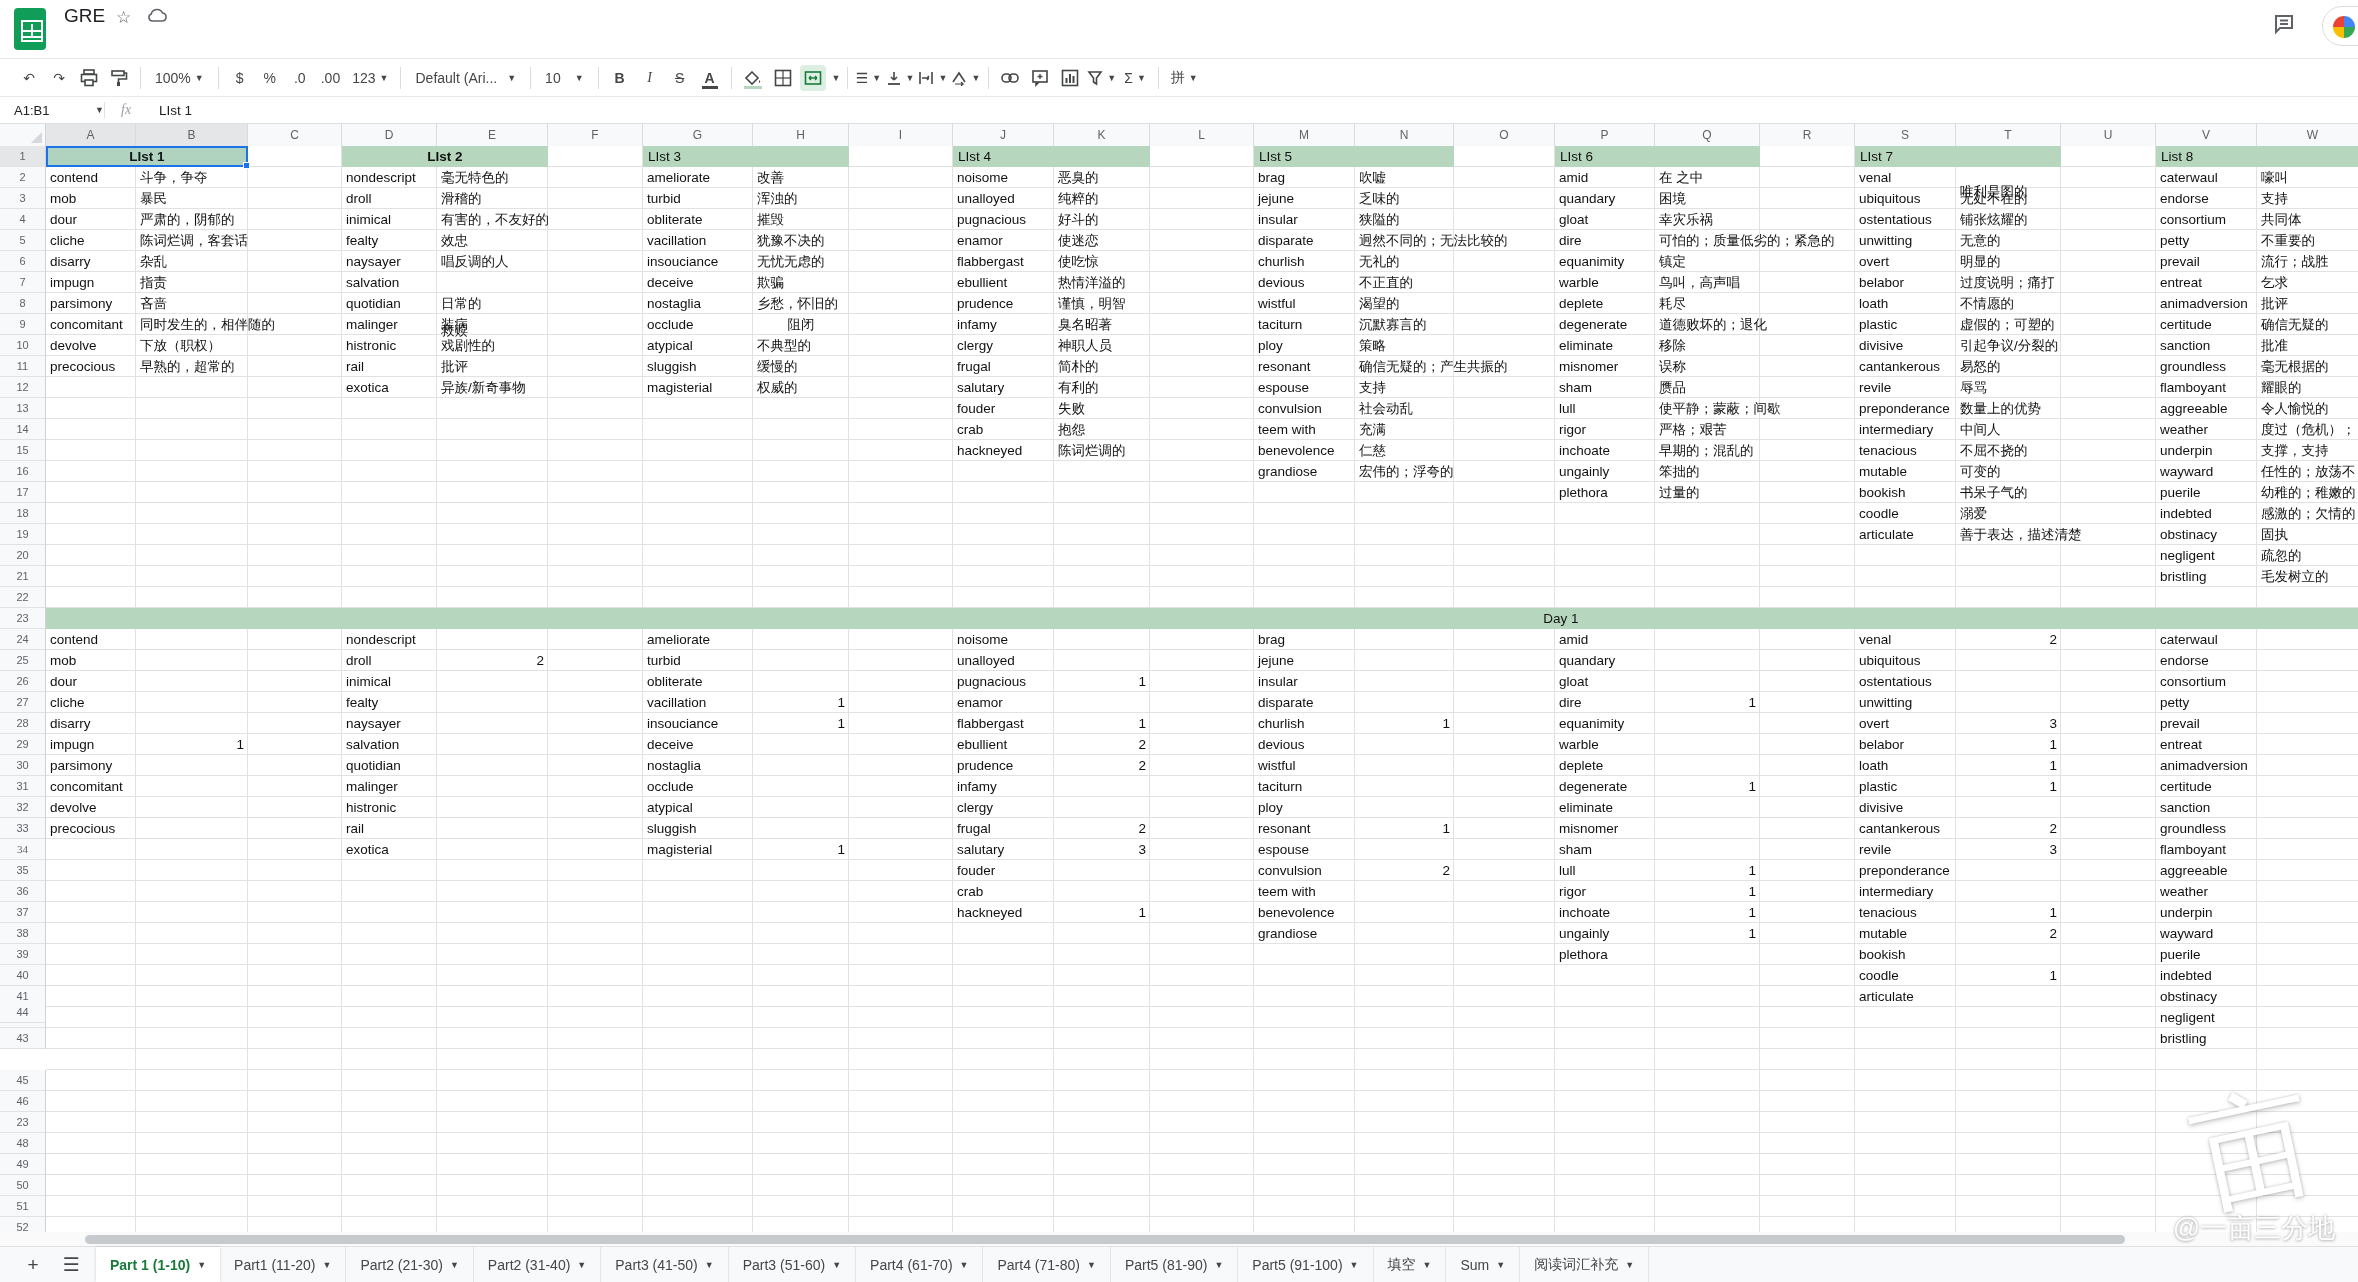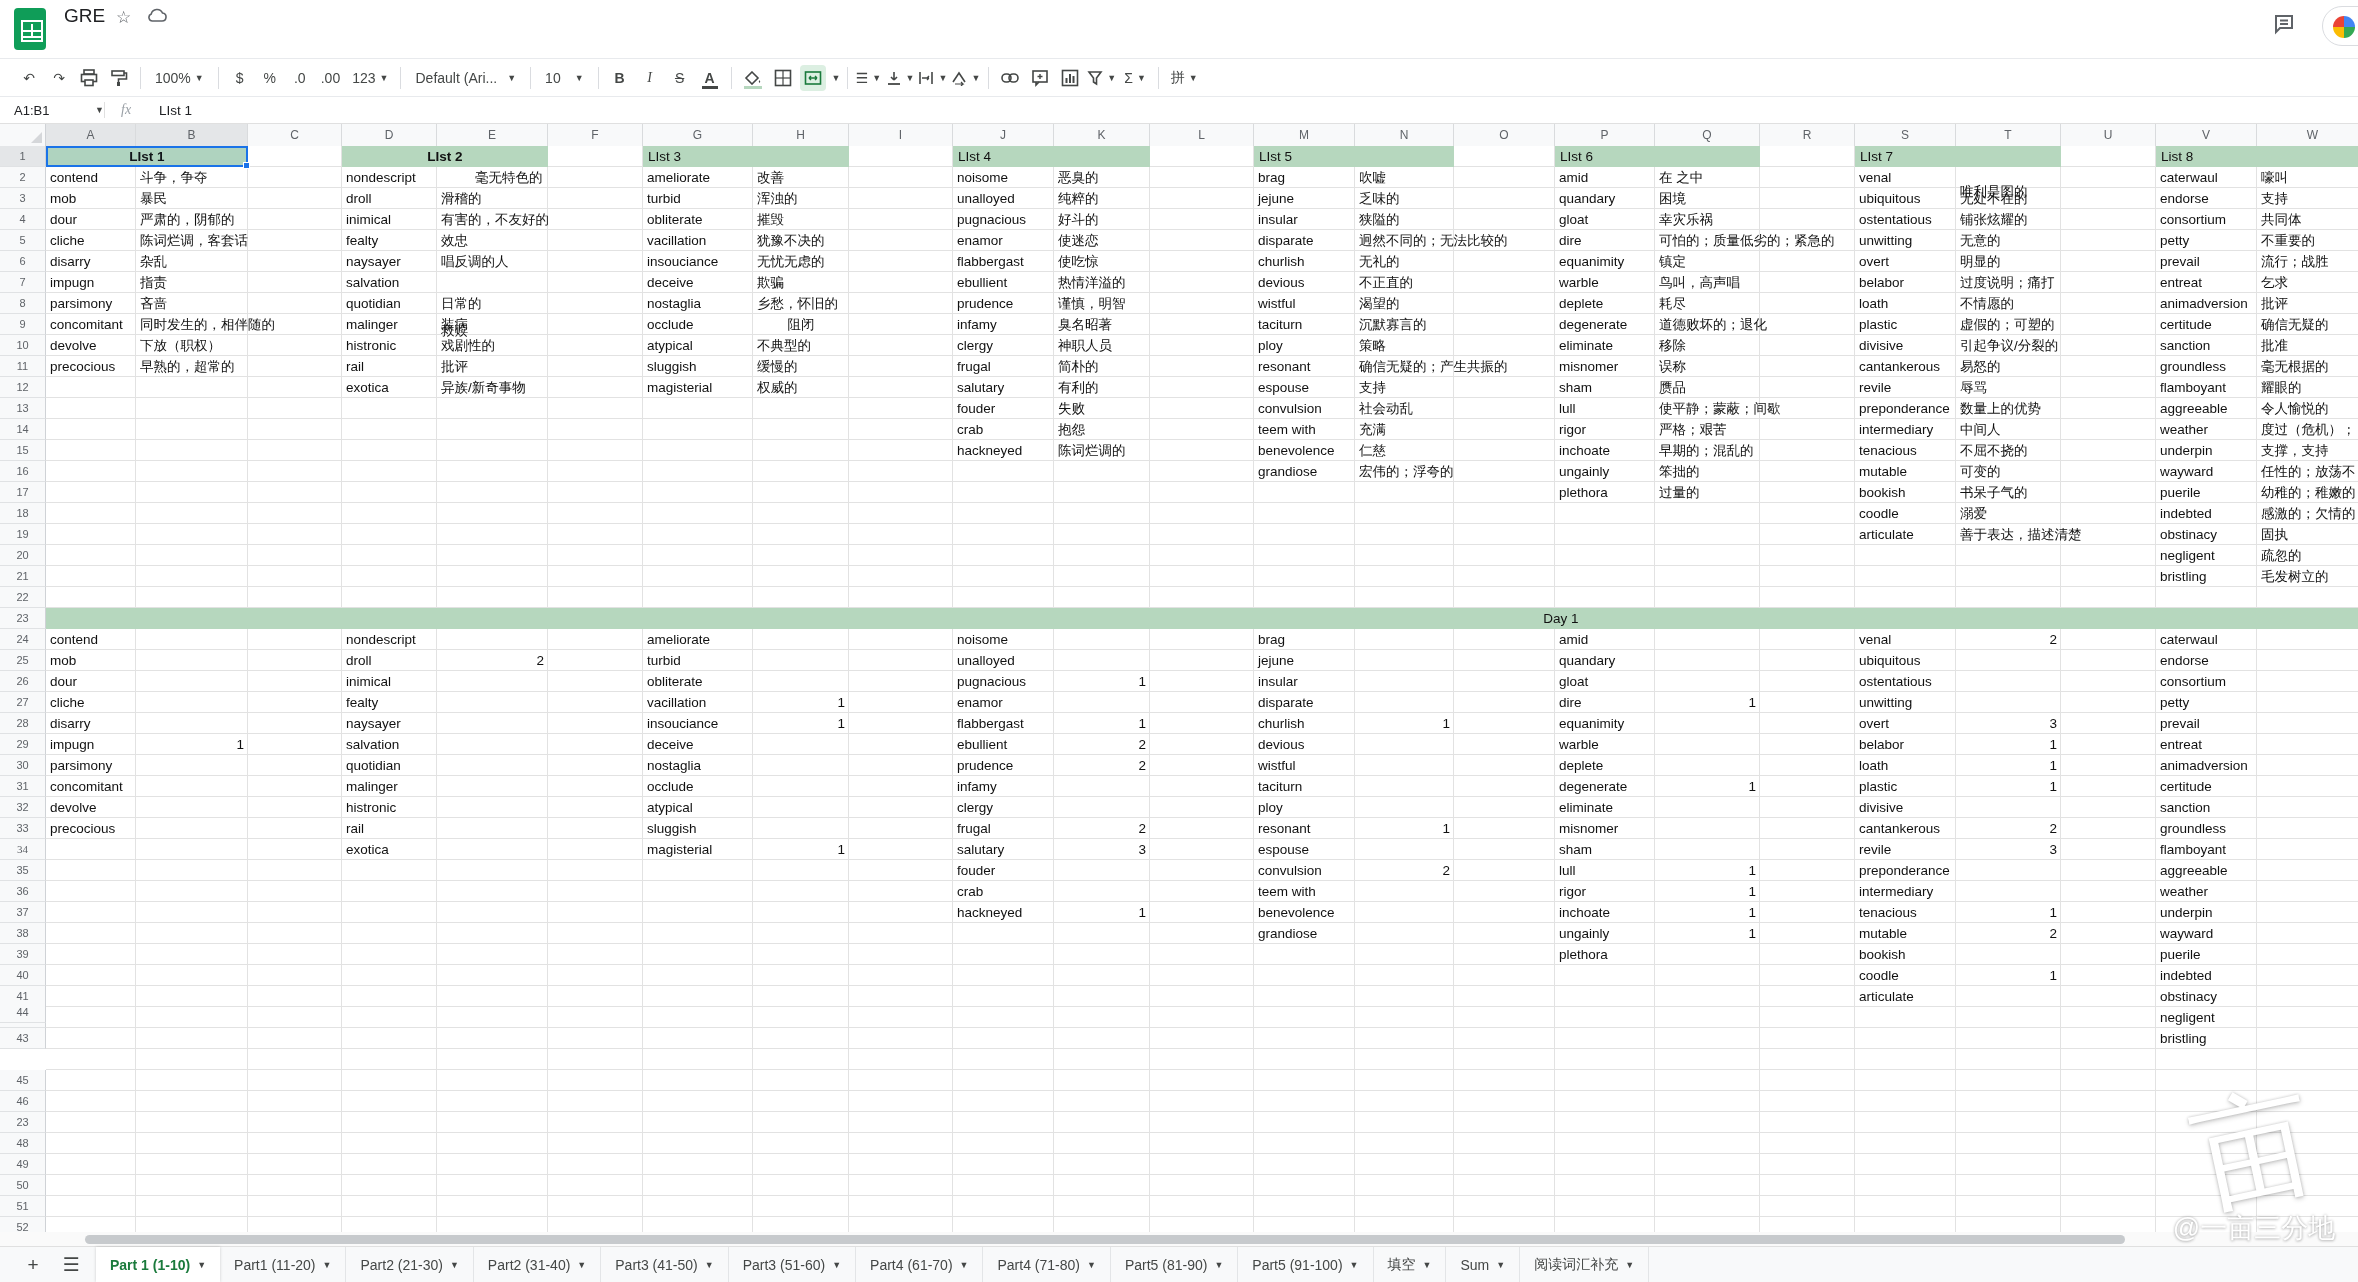--- a/index.html
+++ b/index.html
@@ -430,21 +430,21 @@
       <div class="cell" style="top: 147px; left: 46px; width: 90px;">parsimony</div>
       <div class="cell" style="top: 147px; left: 136px; min-width: 112px;">吝啬</div>
       <div class="cell" style="top: 168px; left: 46px; width: 90px;">concomitant</div>
       <div class="cell" style="top: 168px; left: 136px; min-width: 112px;">同时发生的，相伴随的</div>
       <div class="cell" style="top: 189px; left: 46px; width: 90px;">devolve</div>
       <div class="cell" style="top: 189px; left: 136px; min-width: 112px;">下放（职权）</div>
       <div class="cell" style="top: 210px; left: 46px; width: 90px;">precocious</div>
       <div class="cell" style="top: 210px; left: 136px; min-width: 112px;">早熟的，超常的</div>
       <div class="listhead center" style="top: 0px; left: 342px; width: 206px;">LIst 2</div>
       <div class="cell" style="top: 21px; left: 342px; width: 95px;">nondescript</div>
-      <div class="cell" style="top: 21px; left: 437px; min-width: 111px; margin-left: 34px;">毫无特色的</div>
+      <div class="cell" style="top: 21px; left: 437px; min-width: 111px;">毫无特色的</div>
       <div class="cell" style="top: 42px; left: 342px; width: 95px;">droll</div>
       <div class="cell" style="top: 42px; left: 437px; min-width: 111px;">滑稽的</div>
       <div class="cell" style="top: 63px; left: 342px; width: 95px;">inimical</div>
       <div class="cell" style="top: 63px; left: 437px; min-width: 111px;">有害的，不友好的</div>
       <div class="cell" style="top: 84px; left: 342px; width: 95px;">fealty</div>
       <div class="cell" style="top: 84px; left: 437px; min-width: 111px;">效忠</div>
       <div class="cell" style="top: 105px; left: 342px; width: 95px;">naysayer</div>
       <div class="cell" style="top: 105px; left: 437px; min-width: 111px;">唱反调的人</div>
       <div class="cell" style="top: 126px; left: 342px; width: 95px;">salvation</div>
       <div class="cell" style="top: 126px; left: 437px; min-width: 111px; margin-top: 48px;">救赎</div>

